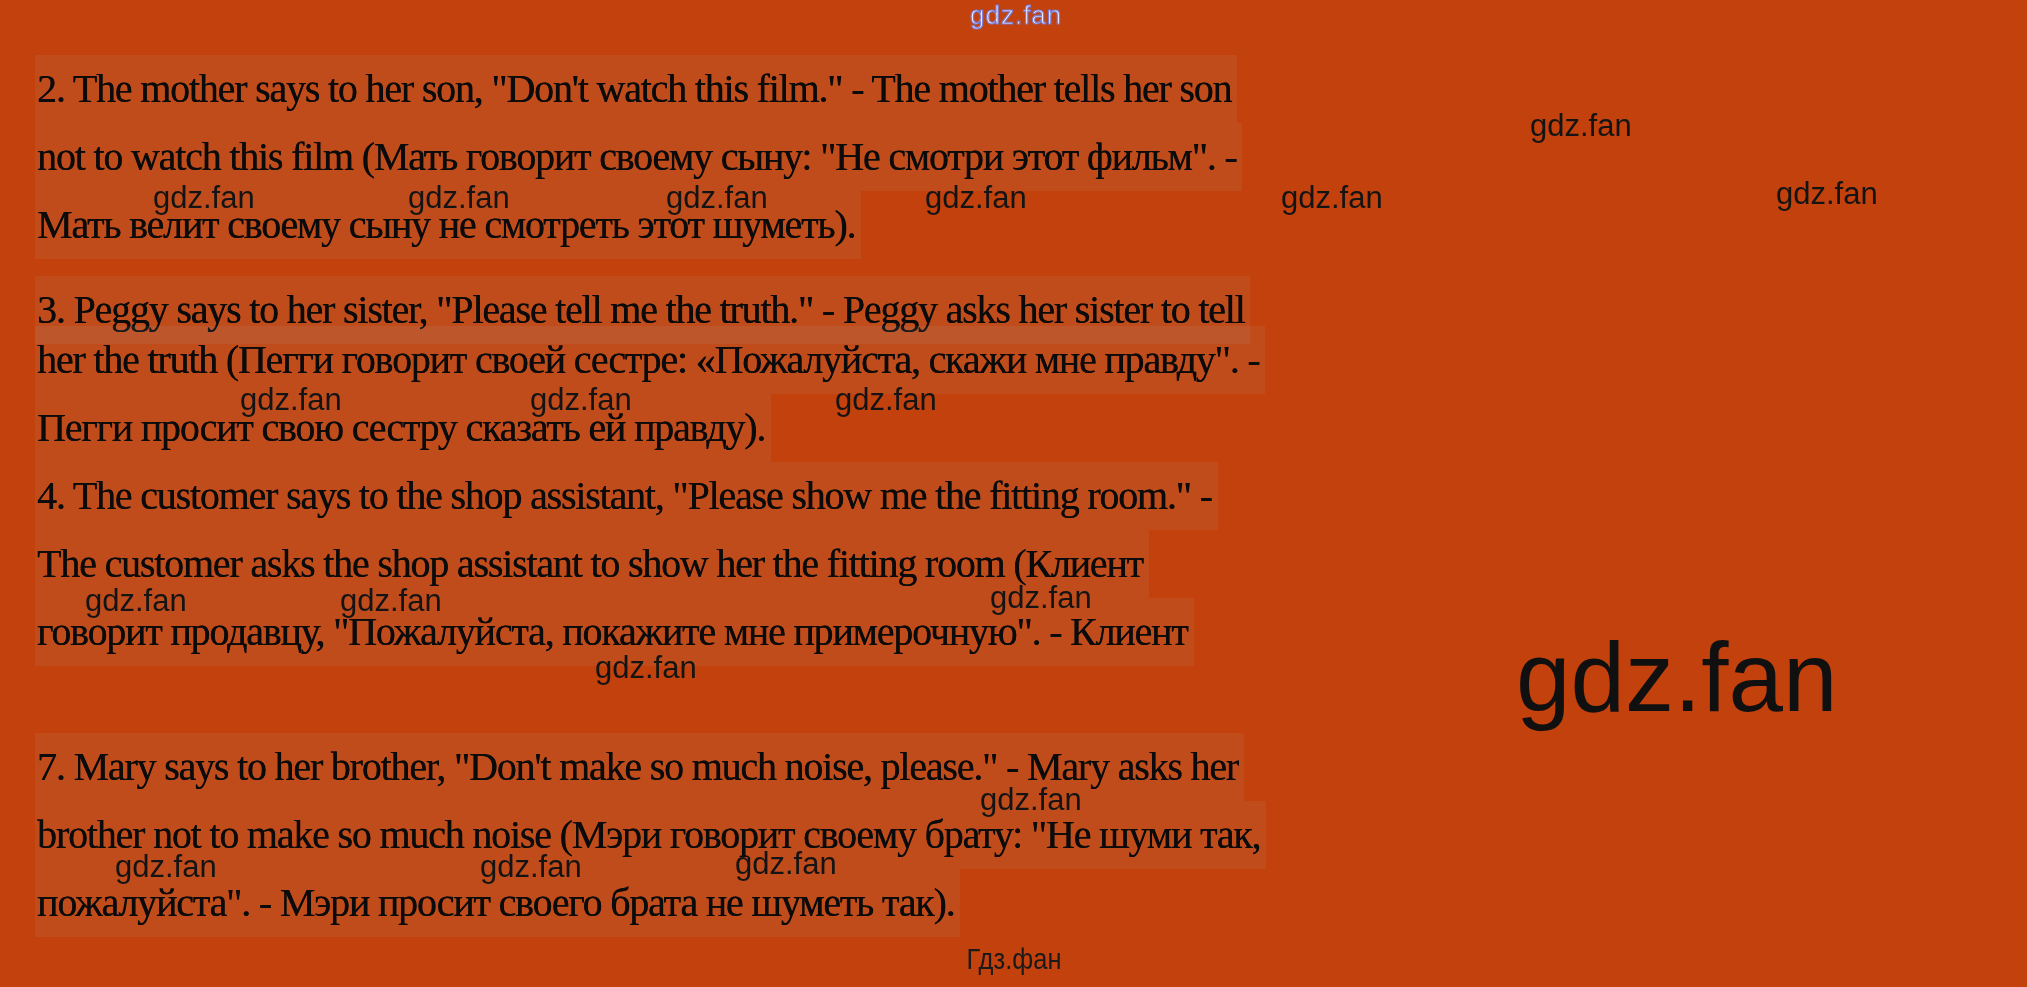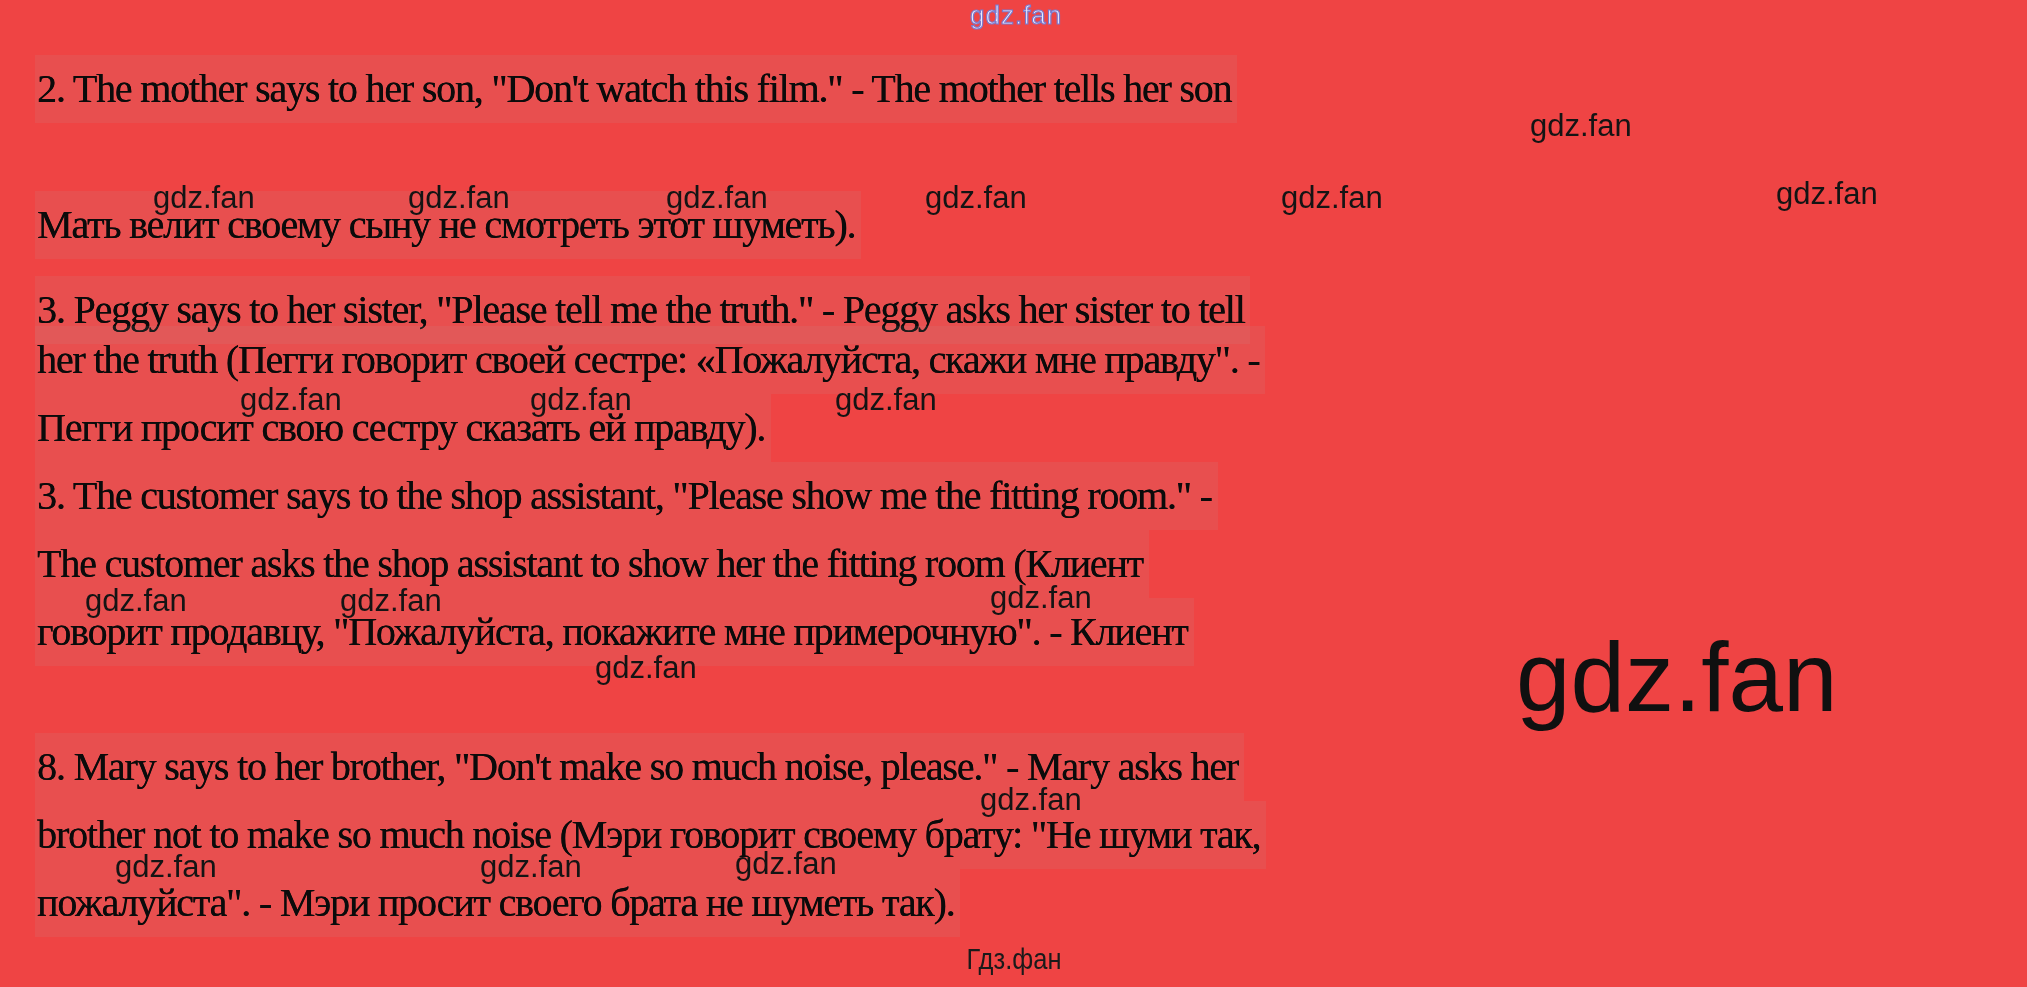--- a/index.html
+++ b/index.html
@@ -1,20 +1,20 @@
 <!DOCTYPE html>
 <html><head>
 <meta charset="utf-8">
 <style>
   html, body { margin: 0; padding: 0; background: #ffffff; }
   .page {
     position: relative;
     width: 2027px;
     height: 987px;
-    background: #ef4444;
+    background: #c2410c;
     overflow: hidden;
     font-family: "Liberation Serif", "DejaVu Serif", serif;
   }
   .line {
     position: absolute;
     left: 35px;
     white-space: nowrap;
     font-size: 40px;
     letter-spacing: -1.2px;
     line-height: 68px;
@@ -64,28 +64,29 @@
   }
 </style>
 </head>
 <body>
 
 <div class="page">
 
   <span class="wm-top" style="left:970px; top:2px">gdz.fan</span>
 
   <div class="line" style="top:55px">2. The mother says to her son, "Don't watch this film." - The mother tells her son</div>
+  <div class="line" style="top:123px">not to watch this film (Мать говорит своему сыну: "Не смотри этот фильм". -</div>
   <div class="line" style="top:191px">Мать велит своему сыну не смотреть этот шуметь).</div>
   <div class="line" style="top:276px">3. Peggy says to her sister, "Please tell me the truth." - Peggy asks her sister to tell</div>
   <div class="line" style="top:326px">her the truth (Пегги говорит своей сестре: «Пожалуйста, скажи мне правду". -</div>
   <div class="line" style="top:394px">Пегги просит свою сестру сказать ей правду).</div>
-  <div class="line" style="top:462px">3. The customer says to the shop assistant, "Please show me the fitting room." -</div>
+  <div class="line" style="top:462px">4. The customer says to the shop assistant, "Please show me the fitting room." -</div>
   <div class="line" style="top:530px">The customer asks the shop assistant to show her the fitting room (Клиент</div>
   <div class="line" style="top:598px">говорит продавцу, "Пожалуйста, покажите мне примерочную". - Клиент</div>
-  <div class="line" style="top:733px">8. Mary says to her brother, "Don't make so much noise, please." - Mary asks her</div>
+  <div class="line" style="top:733px">7. Mary says to her brother, "Don't make so much noise, please." - Mary asks her</div>
   <div class="line" style="top:801px">brother not to make so much noise (Мэри говорит своему брату: "Не шуми так,</div>
   <div class="line" style="top:869px">пожалуйста". - Мэри просит своего брата не шуметь так).</div>
 
   <span class="wm" style="left:1530px; top:110px">gdz.fan</span>
 
   <span class="wm" style="left:153px;  top:182px">gdz.fan</span>
   <span class="wm" style="left:408px;  top:182px">gdz.fan</span>
   <span class="wm" style="left:666px;  top:182px">gdz.fan</span>
   <span class="wm" style="left:925px;  top:182px">gdz.fan</span>
   <span class="wm" style="left:1281px; top:182px">gdz.fan</span>

